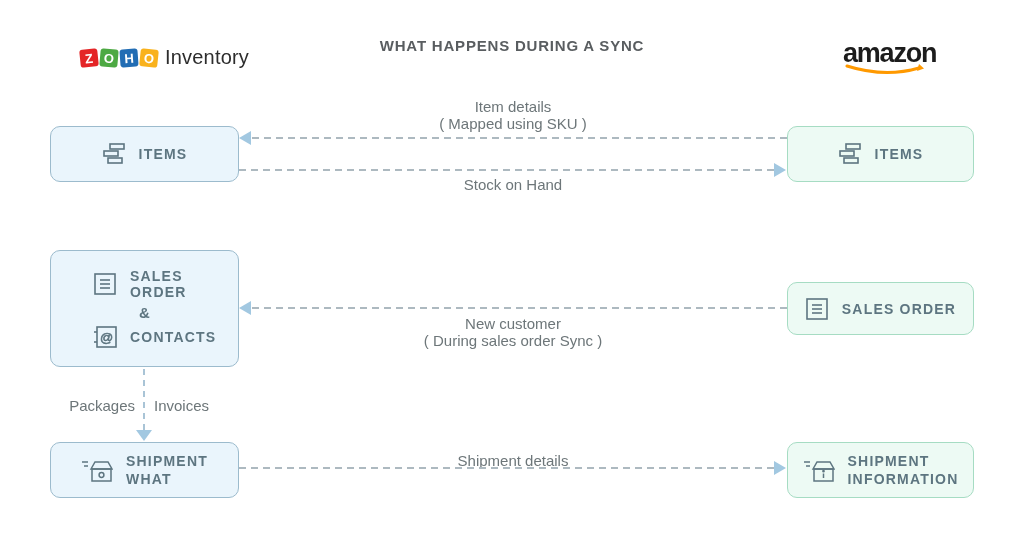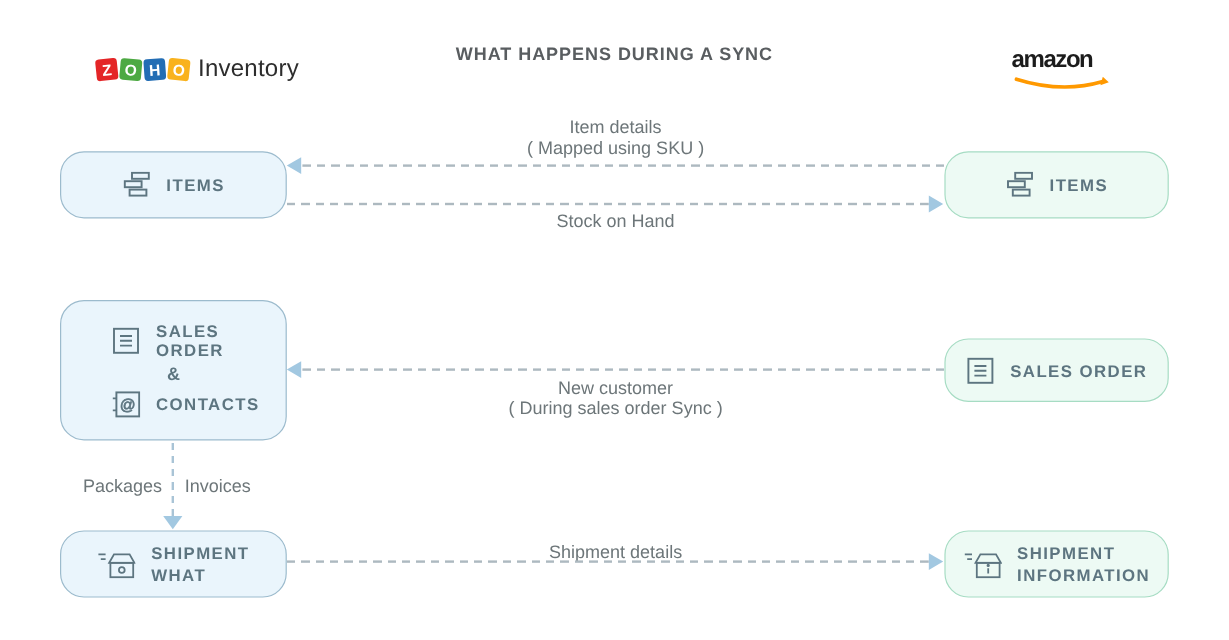--- a/index.html
+++ b/index.html
@@ -15,25 +15,25 @@
   .tile.t0{background:#e42527;transform:rotate(-6deg);}
   .tile.t1{background:#4da943;transform:rotate(5deg);}
   .tile.t2{background:#226db4;transform:rotate(-4deg);}
   .tile.t3{background:#f9b21d;transform:rotate(6deg);}
   .zoho-word{font-size:20px;color:#2d2d2d;font-weight:500;margin-left:5px;letter-spacing:.2px;}
 
   .page-title{position:absolute;top:37px;left:0;width:100%;text-align:center;
               font-size:15px;font-weight:bold;letter-spacing:.8px;color:#595d60;}
 
   .amazon-logo{position:absolute;left:843px;top:40px;width:100px;height:36px;}
-  .amazon-word{font-size:20px;font-weight:bold;color:#1c1c1c;letter-spacing:-1.2px;line-height:1;display:block;}
+  .amazon-word{font-size:27px;font-weight:bold;color:#1c1c1c;letter-spacing:-1.2px;line-height:1;display:block;}
   .amazon-smile{position:absolute;left:2px;top:24px;}
 
   
-  .box{position:absolute;border-radius:20px;display:flex;align-items:center;justify-content:center;
+  .box{position:absolute;border-radius:10px;display:flex;align-items:center;justify-content:center;
        box-sizing:border-box;}
   .box.blue{background:#eaf5fc;border:1.5px solid #9cbbcd;}
   .box.green{background:#edfaf4;border:1.5px solid #a6dcc3;}
   .box-label{font-size:14px;font-weight:bold;letter-spacing:1.2px;color:#5d7580;}
   .box-label.two-line span{display:block;line-height:18px;}
   .icon{flex:0 0 auto;display:flex;margin-right:13px;}
   .icon svg{display:block;}
 
   #zoho-items{left:50px;top:126px;width:189px;height:56px;}
   #zoho-sales{left:50px;top:250px;width:189px;height:117px;flex-direction:column;justify-content:center;}

